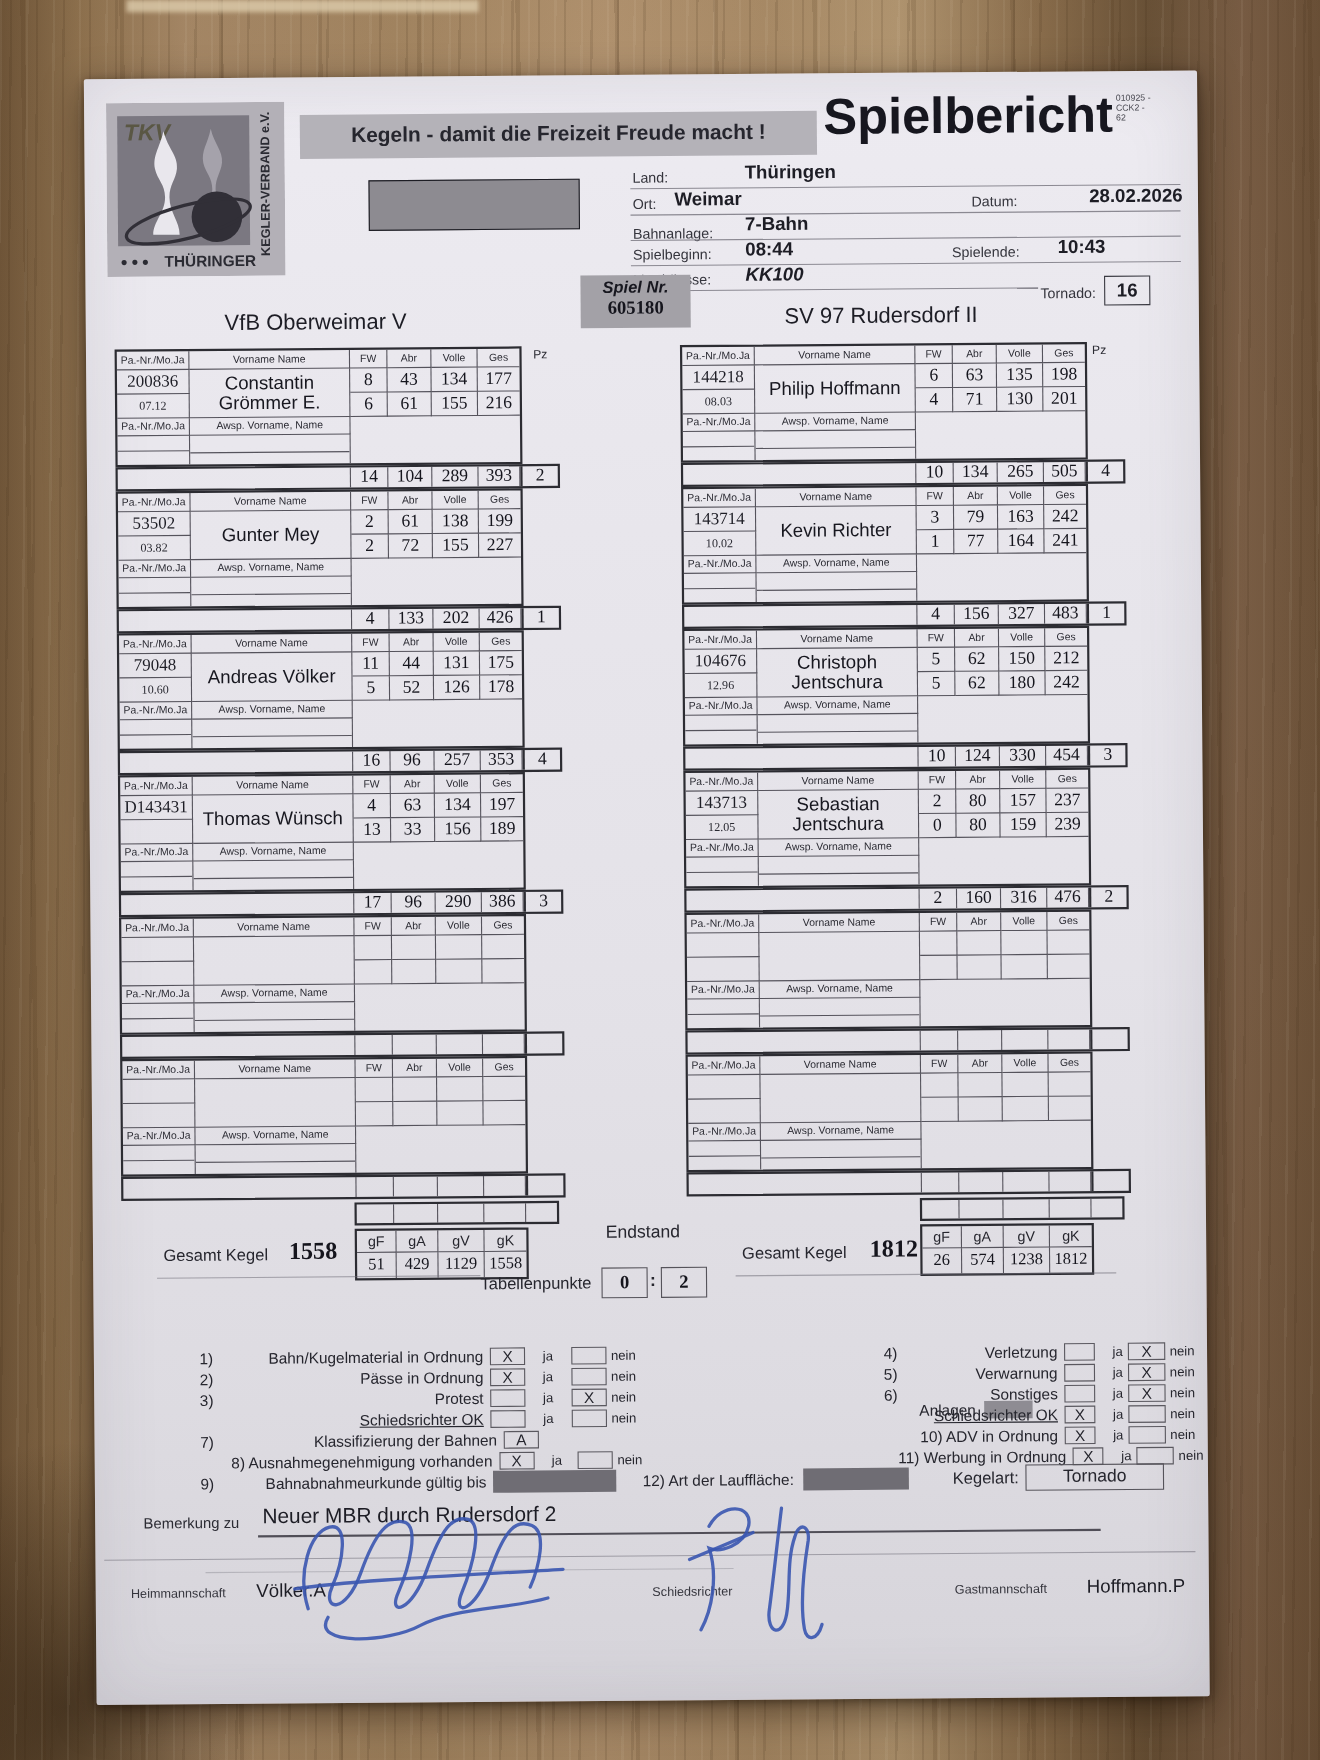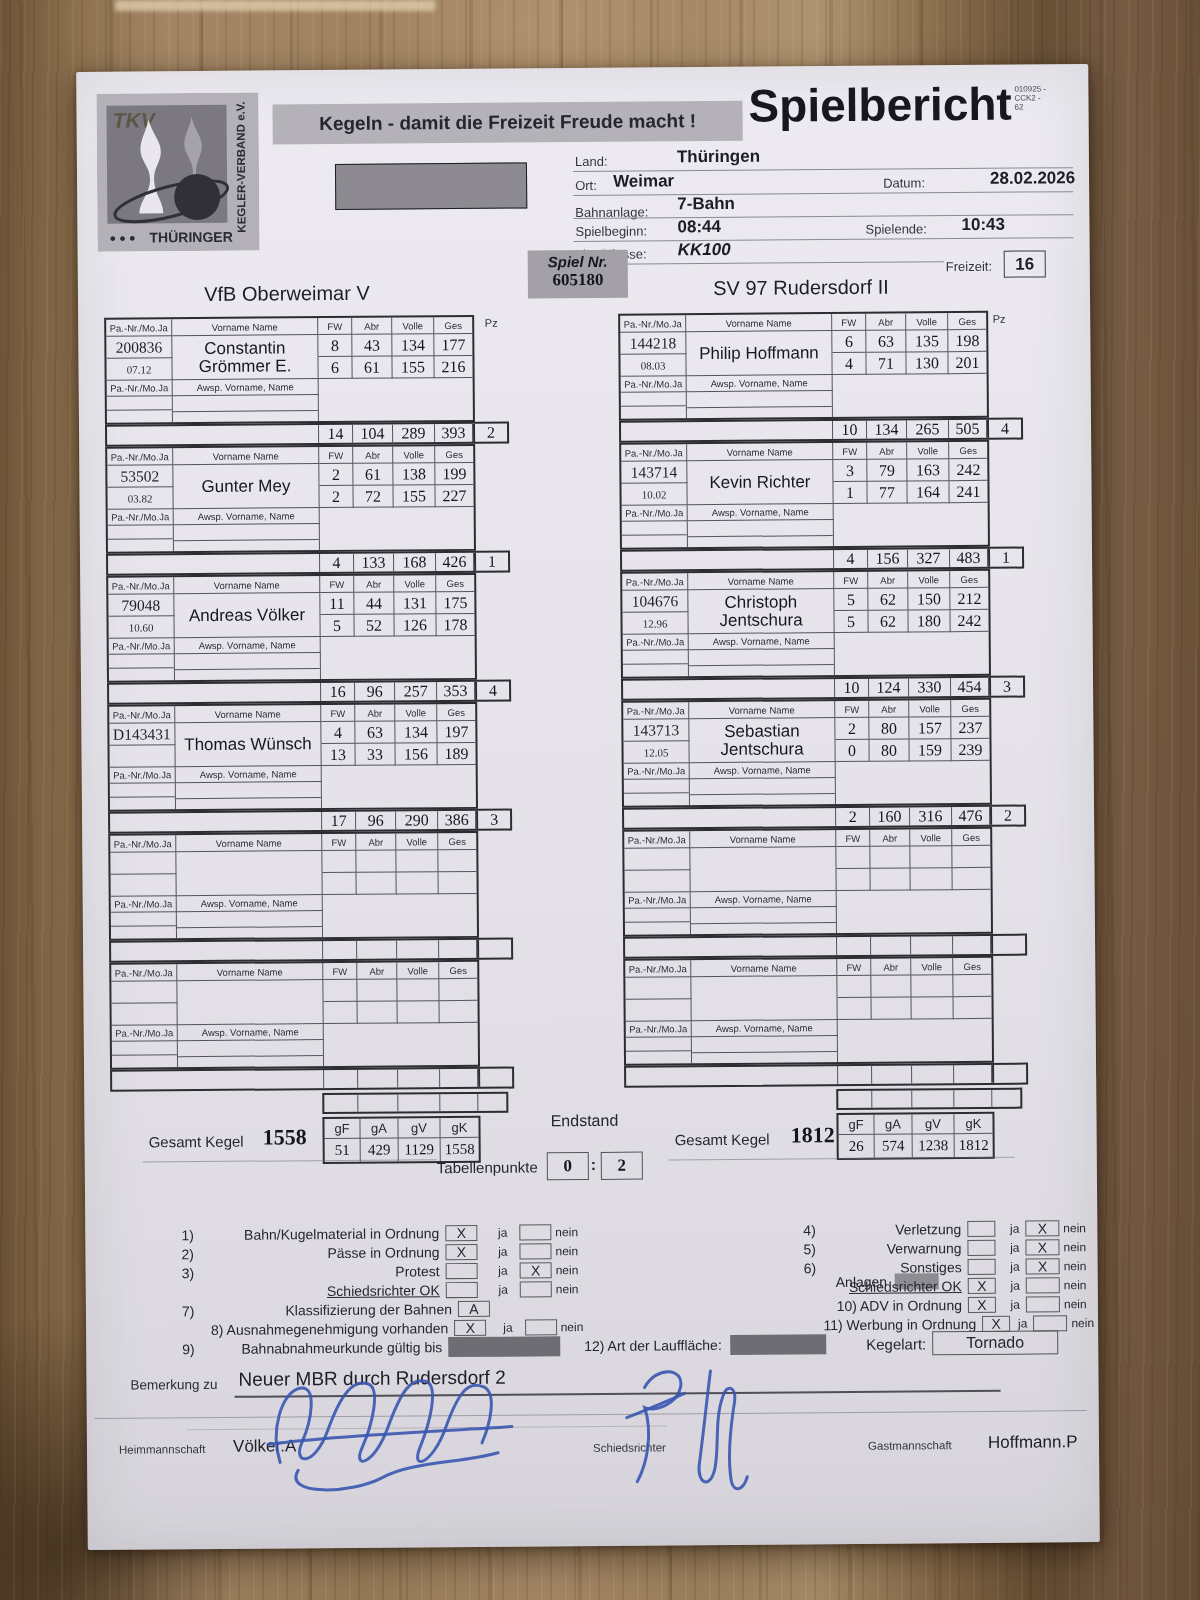--- a/index.html
+++ b/index.html
@@ -53,21 +53,21 @@
   .gc{border-right:1px solid #55535c;border-bottom:1px solid #55535c;display:flex;align-items:center;justify-content:center;}
   .gc.hd{font-size:13px;color:#26262e;}
   .gc.v{font-family:"Liberation Serif",serif;font-size:15px;color:#15151d;border-bottom:none;}
   .gc.lastc{border-right:none;}
   
   .chcol{position:absolute;}
   .chrow{width:404px;height:19px;display:flex;align-items:center;font-size:14px;color:#26262e;}
   .ch-num{width:34px;}
   .ch-label{flex:1;text-align:right;padding-right:4px;white-space:nowrap;}
   .ch-box{width:32px;height:16px;border:1px solid #5a585f;display:flex;align-items:center;justify-content:center;font-size:14px;margin-left:2px;box-sizing:border-box;flex:none;}
-  .ch-ja{width:30px;font-size:12px;padding-left:5px;box-sizing:border-box;text-align:right;}
+  .ch-ja{width:30px;font-size:12px;padding-left:16px;box-sizing:border-box;}
   .ch-nbox{width:32px;height:16px;border:1px solid #5a585f;display:flex;align-items:center;justify-content:center;font-size:14px;margin-left:12px;box-sizing:border-box;flex:none;}
   .ch-nein{width:34px;font-size:12px;padding-left:4px;box-sizing:border-box;}
   .ul{text-decoration:underline;}
   .redact{background:#6f6d74;}
   .greybox{background:#8e8c93;}
   .faintline{position:absolute;height:1px;background:rgba(110,108,118,.55);}
   .sig path{fill:none;stroke:#3a57b0;stroke-width:3;stroke-linecap:round;opacity:.9;}
 </style>
 </head>
 <body>
@@ -120,21 +120,21 @@
   <div class="metalabel" style="left:498px;top:156px;">Spielbeginn:</div>
   <div class="metaval" style="left:600px;top:150px;">08:44</div>
   <div class="metalabel" style="left:788px;top:156px;">Spielende:</div>
   <div class="metaval" style="left:884px;top:150px;">10:43</div>
   <div class="metaline" style="left:496px;top:173px;width:500px;"></div>
 
   <div class="metalabel" style="left:498px;top:179px;">Liga/Klasse:</div>
   <div class="metaval" style="left:600px;top:173px;font-style:italic;">KK100</div>
   <div class="metaline" style="left:496px;top:196px;width:370px;"></div>
 
-  <div class="metalabel" style="left:868px;top:194px;">Freizeit:</div>
+  <div class="metalabel" style="left:868px;top:194px;">Tornado:</div>
   <div class="abs center" style="left:926px;top:186px;width:40px;height:25px;border:1.5px solid #3a3a42;font-size:17px;font-weight:bold;color:#1d1d25;">
     <span>16</span>
   </div>
 
   <div class="abs" style="left:450px;top:182px;width:100px;height:48px;background:#a3a1a7;text-align:center;">
     <div style="font-size:15px;font-weight:bold;font-style:italic;color:#17171f;margin-top:3px;">Spiel Nr.</div>
     <div class="serif bold" style="font-size:17px;color:#15151d;">605180</div>
   </div>
 
   <div class="abs" style="left:26px;top:212px;width:366px;text-align:center;font-size:20px;color:#1d1d25;">VfB Oberweimar V</div>
@@ -207,21 +207,21 @@
       <div class="pc awlbl" style="grid-area:4/1">Pa.-Nr./Mo.Ja</div>
       <div class="pc awlbl" style="grid-area:4/2">Awsp. Vorname, Name</div>
       <div class="pc nbr nbb" style="grid-area:4/3/6/7"></div>
       <div class="pc nbb split" style="grid-area:5/1"></div>
       <div class="pc nbb split2" style="grid-area:5/2"></div>
     </div>
     <div class="ptotals">
       <div class="ts" style="width:212px"></div>
       <div class="ts" style="width:34px">4</div>
       <div class="ts" style="width:40px">133</div>
-      <div class="ts" style="width:42px">168</div>
+      <div class="ts" style="width:42px">202</div>
       <div class="ts" style="width:38px">426</div>
       <div class="ts tpz">1</div>
     </div>
   </div>
 
   <div>
     <div class="pblock">
       <div class="pc hd" style="grid-area:1/1">Pa.-Nr./Mo.Ja</div>
       <div class="pc hd" style="grid-area:1/2">Vorname  Name</div>
       <div class="pc hd" style="grid-area:1/3">FW</div>

